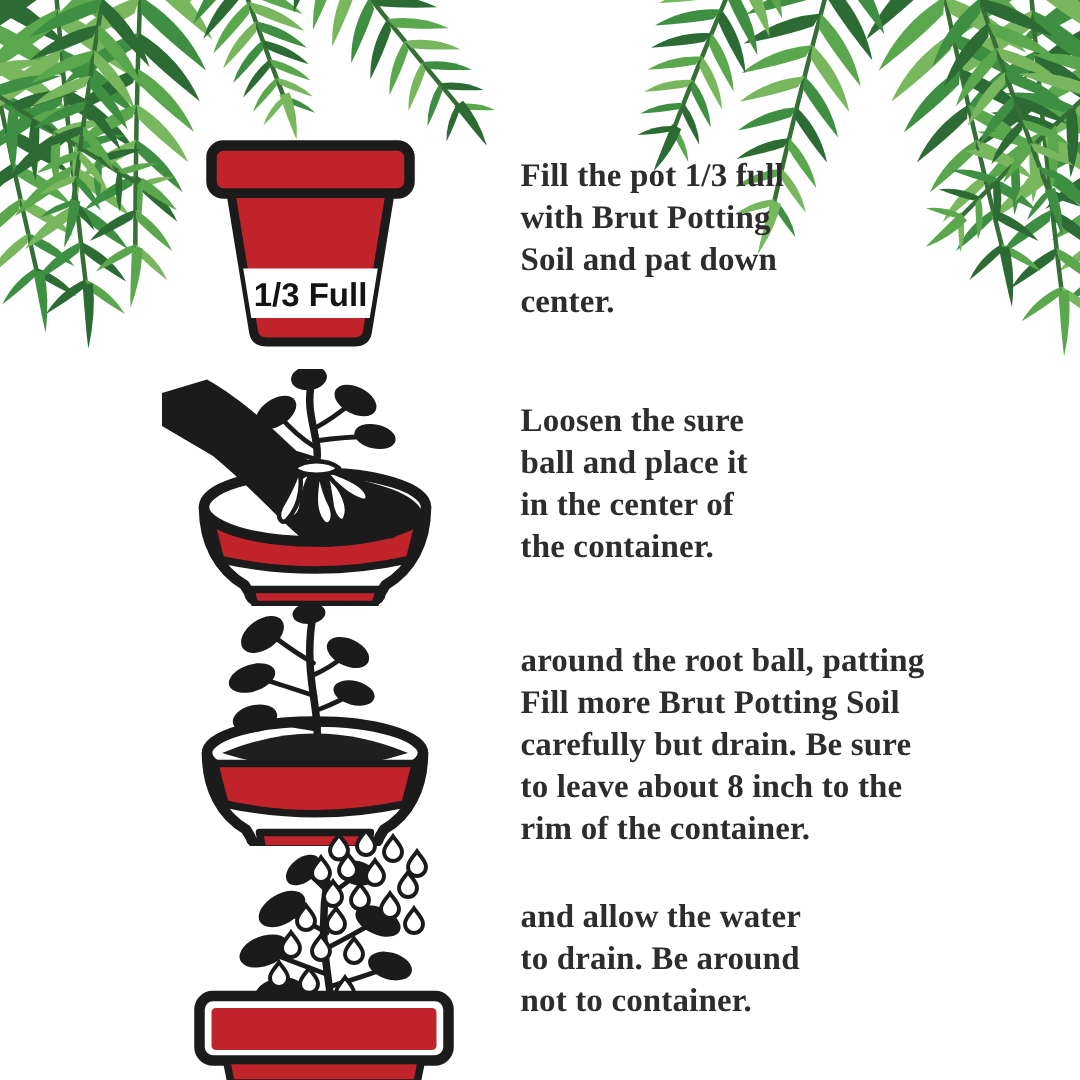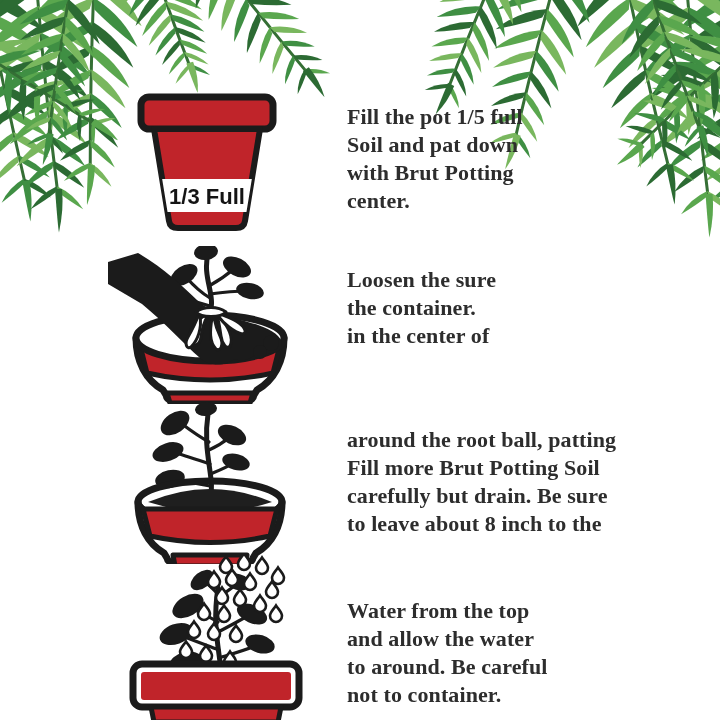--- a/index.html
+++ b/index.html
@@ -350,23 +350,23 @@
           </clipPath>
         </defs>
       <rect class="red o7" x="7" y="5" width="132" height="32" rx="8"></rect>
       <path class="red o6" d="M20,37 L126,37 L111,129 Q110,136 102,136 L44,136 Q36,136 35,129 Z"></path>
       <g clip-path="url(#potbody1)">
         <rect x="12" y="87" width="122" height="33" fill="#ffffff"></rect>
       </g>
       <text class="pot-label" x="73" y="112" text-anchor="middle">1/3 Full</text>
     </svg>
     <div class="step-text" style="top:103px">
-      <div>Fill the pot 1/5 full</div>
+      <div>Fill the pot 1/3 full</div>
+      <div>with Brut Potting</div>
       <div>Soil and pat down</div>
-      <div>with Brut Potting</div>
       <div>center.</div>
     </div>
   </div>
 
   <div class="row">
     <svg class="icon" style="left:108px;top:246px" width="205" height="158" viewBox="0 0 205 158">
       <path class="wht o7" d="M28,92 C28,116 38,134 55,144 L58,149 Q59,155 67,155 L137,155 Q145,155 146,149 L149,144 C166,134 176,116 176,92 A74,23 0 0 1 28,92 Z"></path>
       <path class="red o5" d="M59,147 L145,147 L142,157 L62,157 Z"></path>
       <path class="red o5" d="M32,99 L172,99 L165,127 Q102,141 39,127 Z"></path>
       <ellipse class="wht o7" cx="102" cy="92" rx="74" ry="23"></ellipse>
@@ -386,22 +386,23 @@
         <path class="root" d="M96,70 C86,76 78,88 82,97 C85,102 92,99 93,91 C94,84 96,76 99,71 Z"></path>
         <path class="root" d="M92,70 C94,82 90,94 83,101 C79,104 76,98 80,91 C84,84 88,76 90,70 Z"></path>
         <path class="root" d="M104,72 C102,84 101,96 108,103 C113,106 116,98 112,90 C109,84 107,77 106,72 Z"></path>
         <path class="root" d="M112,72 C120,80 126,92 122,100 C119,104 114,98 113,90 C112,83 111,77 110,73 Z"></path>
         <path class="root" d="M110,70 C116,78 126,86 134,88 C139,88 138,82 131,77 C124,72 116,70 112,68 Z"></path>
         <path class="root" d="M88,66 C96,60 110,60 118,66 C113,72 93,72 88,66 Z"></path>
       </g>
     </svg>
     <div class="step-text" style="top:266px">
       <div>Loosen the sure</div>
+      <div>ball and place it</div>
+      <div>in the center of</div>
       <div>the container.</div>
-      <div>in the center of</div>
     </div>
   </div>
 
   <div class="row">
     <svg class="icon" style="left:118px;top:402px" width="185" height="162" viewBox="0 0 185 162">
       <path class="stem" d="M92,100 C98,76 84,52 90,12"></path>
       <path class="br" d="M92,84 C80,82 68,80 58,77 M92,62 C80,58 68,54 58,51 M91,40 C80,34 72,28 64,22 M91,48 C100,44 106,40 112,35 M92,72 C102,68 108,66 115,61"></path>
       <g class="ink">
         <ellipse cx="57" cy="21" rx="16" ry="10" transform="rotate(-35 57 21)"></ellipse>
         <ellipse cx="50" cy="50" rx="16" ry="9" transform="rotate(-18 50 50)"></ellipse>
@@ -414,20 +415,21 @@
       <path class="soil" d="M30,100 Q92,74 154,100 Q92,120 30,100 Z"></path>
       <ellipse class="nof o7" cx="92" cy="100" rx="72" ry="21"></ellipse>
       <path class="red o5" d="M25,107 L159,107 L152,134 Q92,147 32,134 Z"></path>
       <path class="red o5" d="M55,153 L129,153 L127,164 L57,164 Z"></path>
     </svg>
     <div class="step-text" style="top:426px">
       <div>around the root ball, patting</div>
       <div>Fill more Brut Potting Soil</div>
       <div>carefully but drain. Be sure</div>
       <div>to leave about 8 inch to the</div>
+      <div>rim of the container.</div>
     </div>
   </div>
 
   <div class="row">
     <svg class="icon" style="left:126px;top:554px" width="180" height="166" viewBox="0 0 180 166">
       <defs>
         <path id="dropshape" d="M0,-7.5 C2.6,-3.5 6,-0.8 6,2.8 A6,6.2 0 1 1 -6,2.8 C-6,-0.8 -2.6,-3.5 0,-7.5 Z"></path>
       </defs>
       <path class="stem" d="M94,138 C100,112 84,84 92,34"></path>
       <path class="br" d="M93,118 C82,114 72,111 62,108 M93,96 C80,91 66,86 54,81 M92,68 C82,62 72,58 64,53 M92,78 C104,72 114,66 124,61 M93,104 C106,100 120,96 132,91 M92,44 C100,38 106,34 112,29 M92,40 C86,34 82,30 78,27"></path>
@@ -461,20 +463,19 @@
         <use href="#dropshape" class="drop" transform="translate(60 95)"></use>
         <use href="#dropshape" class="drop" transform="translate(80 99)"></use>
         <use href="#dropshape" class="drop" transform="translate(104 105)"></use>
         <use href="#dropshape" class="drop" transform="translate(122 117)"></use>
       </g>
       <rect class="wht o7" x="7" y="110" width="166" height="43" rx="9"></rect>
       <rect class="red" x="15" y="118" width="150" height="28" rx="3"></rect>
       <path class="red o5" d="M25,153 L155,153 L152,168 L28,168 Z"></path>
     </svg>
     <div class="step-text" style="top:597px">
-      <div>Water from the top</div>
       <div>and allow the water</div>
-      <div>to around. Be careful</div>
+      <div>to drain. Be around</div>
       <div>not to container.</div>
     </div>
   </div>
 
 </div>
 
 </body></html>

